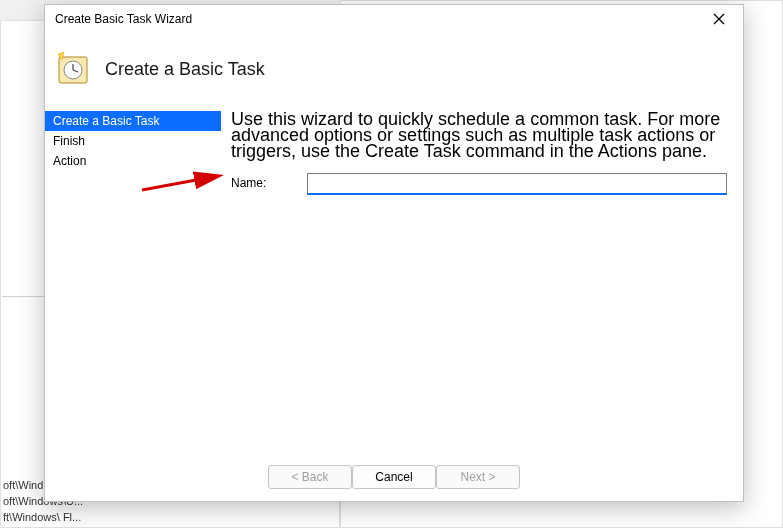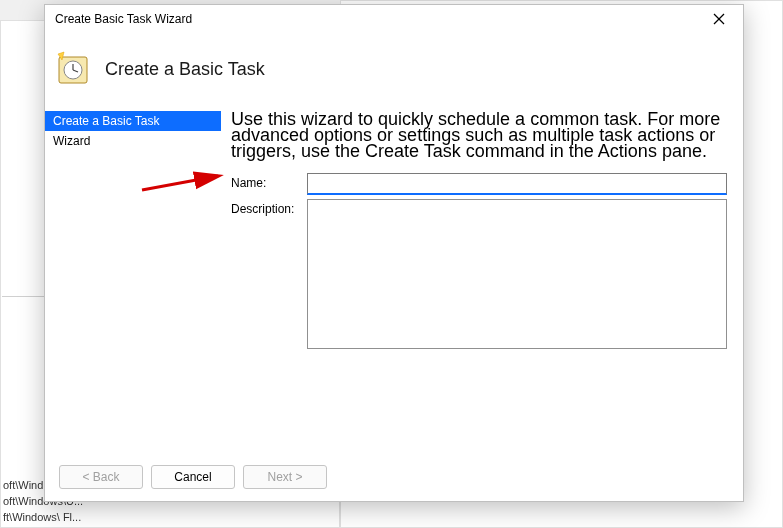--- a/index.html
+++ b/index.html
@@ -165,22 +165,21 @@
     .arrow-annotation {
       position: absolute;
       left: 140px;
       top: 168px;
       pointer-events: none;
     }
     .footer {
       height: 48px;
       display: flex;
       align-items: center;
-      justify-content: flex-start;
-      gap: 8px;
+      justify-content: center;
       padding: 0 14px;
     }
     .btn {
       width: 84px;
       height: 24px;
       border: 1px solid #c5c5c5;
       background: #fdfdfd;
       border-radius: 3px;
       font-size: 12px;
       color: #333;
@@ -230,36 +229,35 @@
     </div>
     <div class="page-title">Create a Basic Task</div>
   </div>
 
   <div class="content">
     <div class="nav-pane">
       <div class="nav-item selected">
         <span>Create a Basic Task</span>
       </div>
       <div class="nav-item">
-        <span>Wizard</span>
+        <span>Finish</span>
+      </div>
+      <div class="nav-item">
+        <span>Action</span>
       </div>
     </div>
 
     <div class="main-pane">
       <div class="instruction">Use this wizard to quickly schedule a common task.  For more advanced options or settings such as multiple task actions or triggers, use the Create Task command in the Actions pane.</div>
 
       <div class="form-row">
         <div class="form-label">Name:</div>
         <input type="text" class="name-input" value="" style="">
       </div>
 
-      <div class="form-row">
-        <div class="form-label">Description:</div>
-        <textarea class="desc-input" value="" style=""></textarea>
-      </div>
     </div>
   </div>
 
   <div class="footer">
     <button class="btn" disabled="">&lt; Back</button>
     <button class="btn cancel">Cancel</button>
     <button class="btn" disabled="">Next &gt;</button>
   </div>
 </div>
 

